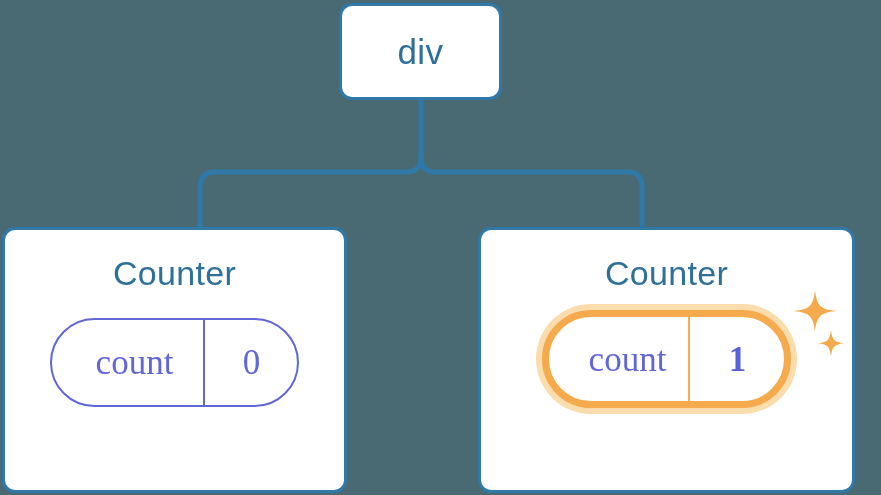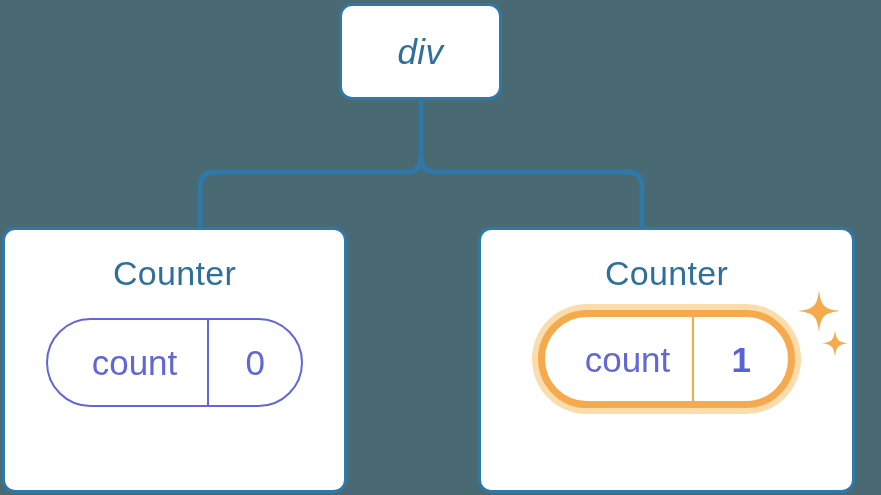--- a/index.html
+++ b/index.html
@@ -40,21 +40,20 @@
     border-radius: 13px;
     box-sizing: border-box;
     display: flex;
     align-items: center;
     justify-content: center;
   }
   .root-label {
     font-size: 35px;
     color: #2e7099;
     letter-spacing: 0.5px;
-    font-style: italic;
   }
 
   
   .card {
     position: absolute;
     background: #ffffff;
     border: 3px solid #2f78a8;
     border-radius: 13px;
     box-sizing: border-box;
     display: flex;
@@ -81,20 +80,21 @@
     line-height: 1;
   }
 
   
   .pill-wrap {
     position: relative;
     margin-top: 28px;
     display: flex;
     align-items: center;
     justify-content: flex-start;
+    font-family: Liberation Serif, serif;
   }
   .pill {
     display: flex;
     align-items: stretch;
     border: 2px solid #6167d6;
     border-radius: 999px;
     box-sizing: border-box;
     background: #ffffff;
     height: 89px;
   }

